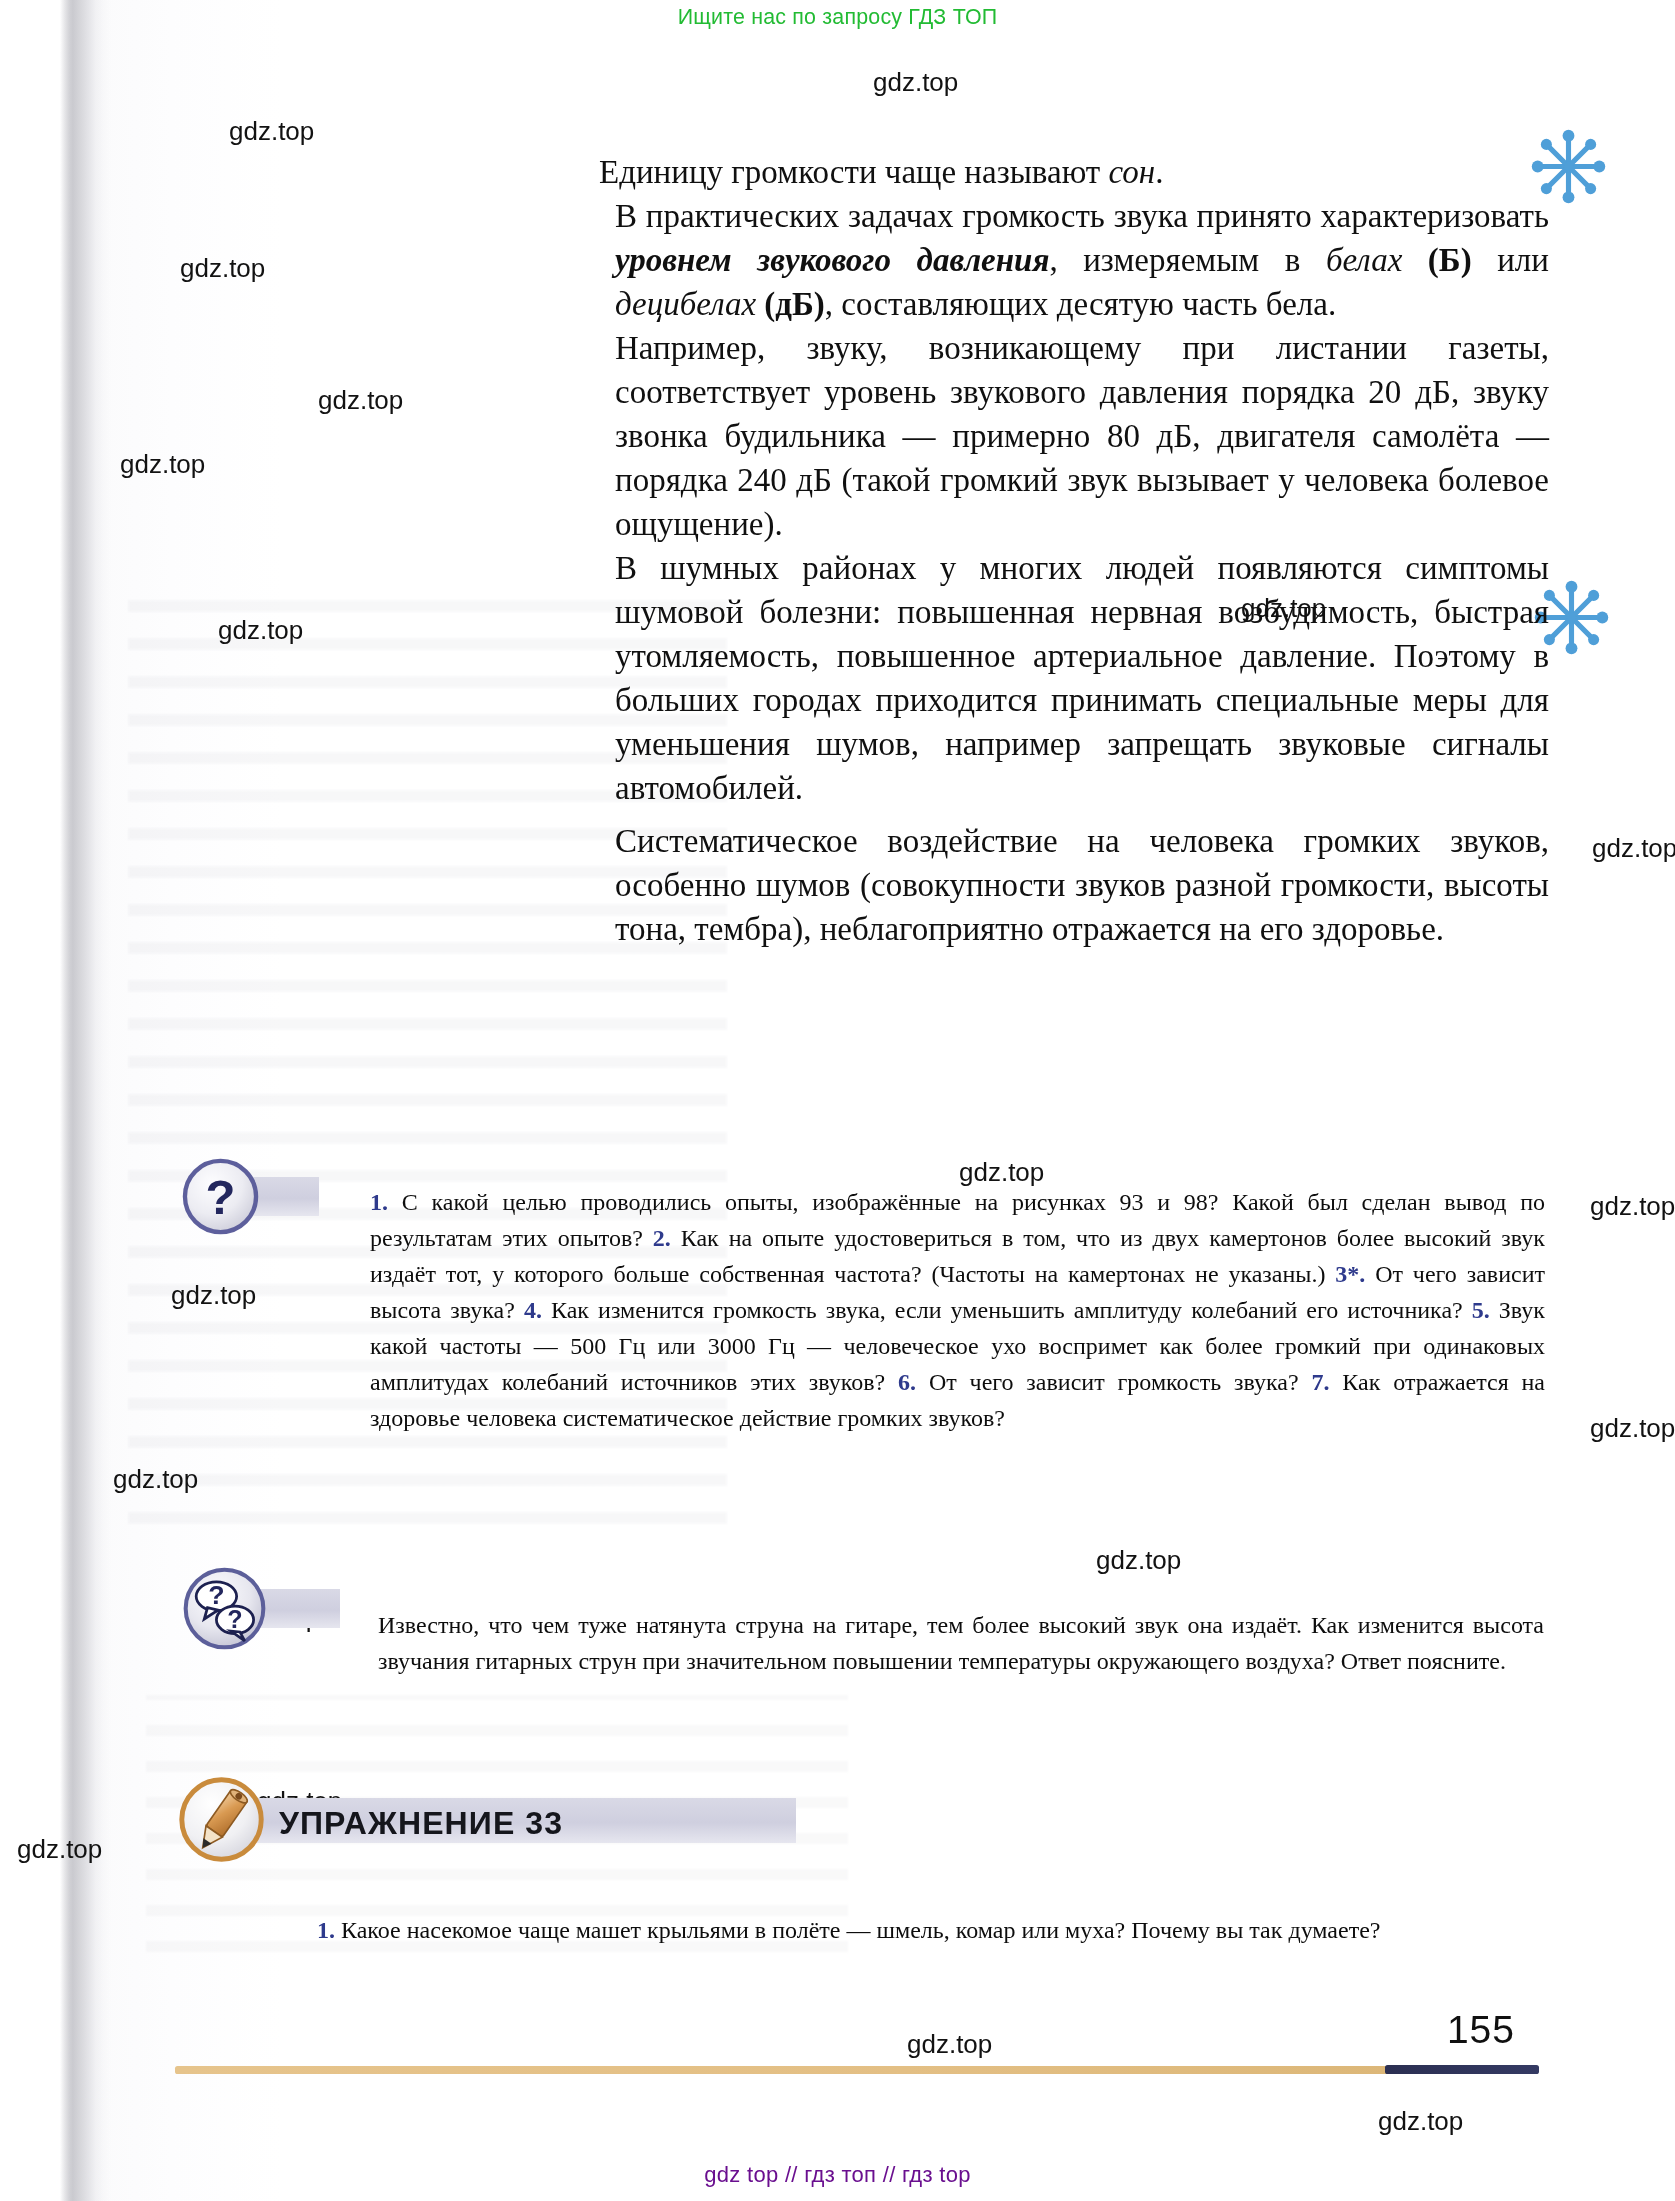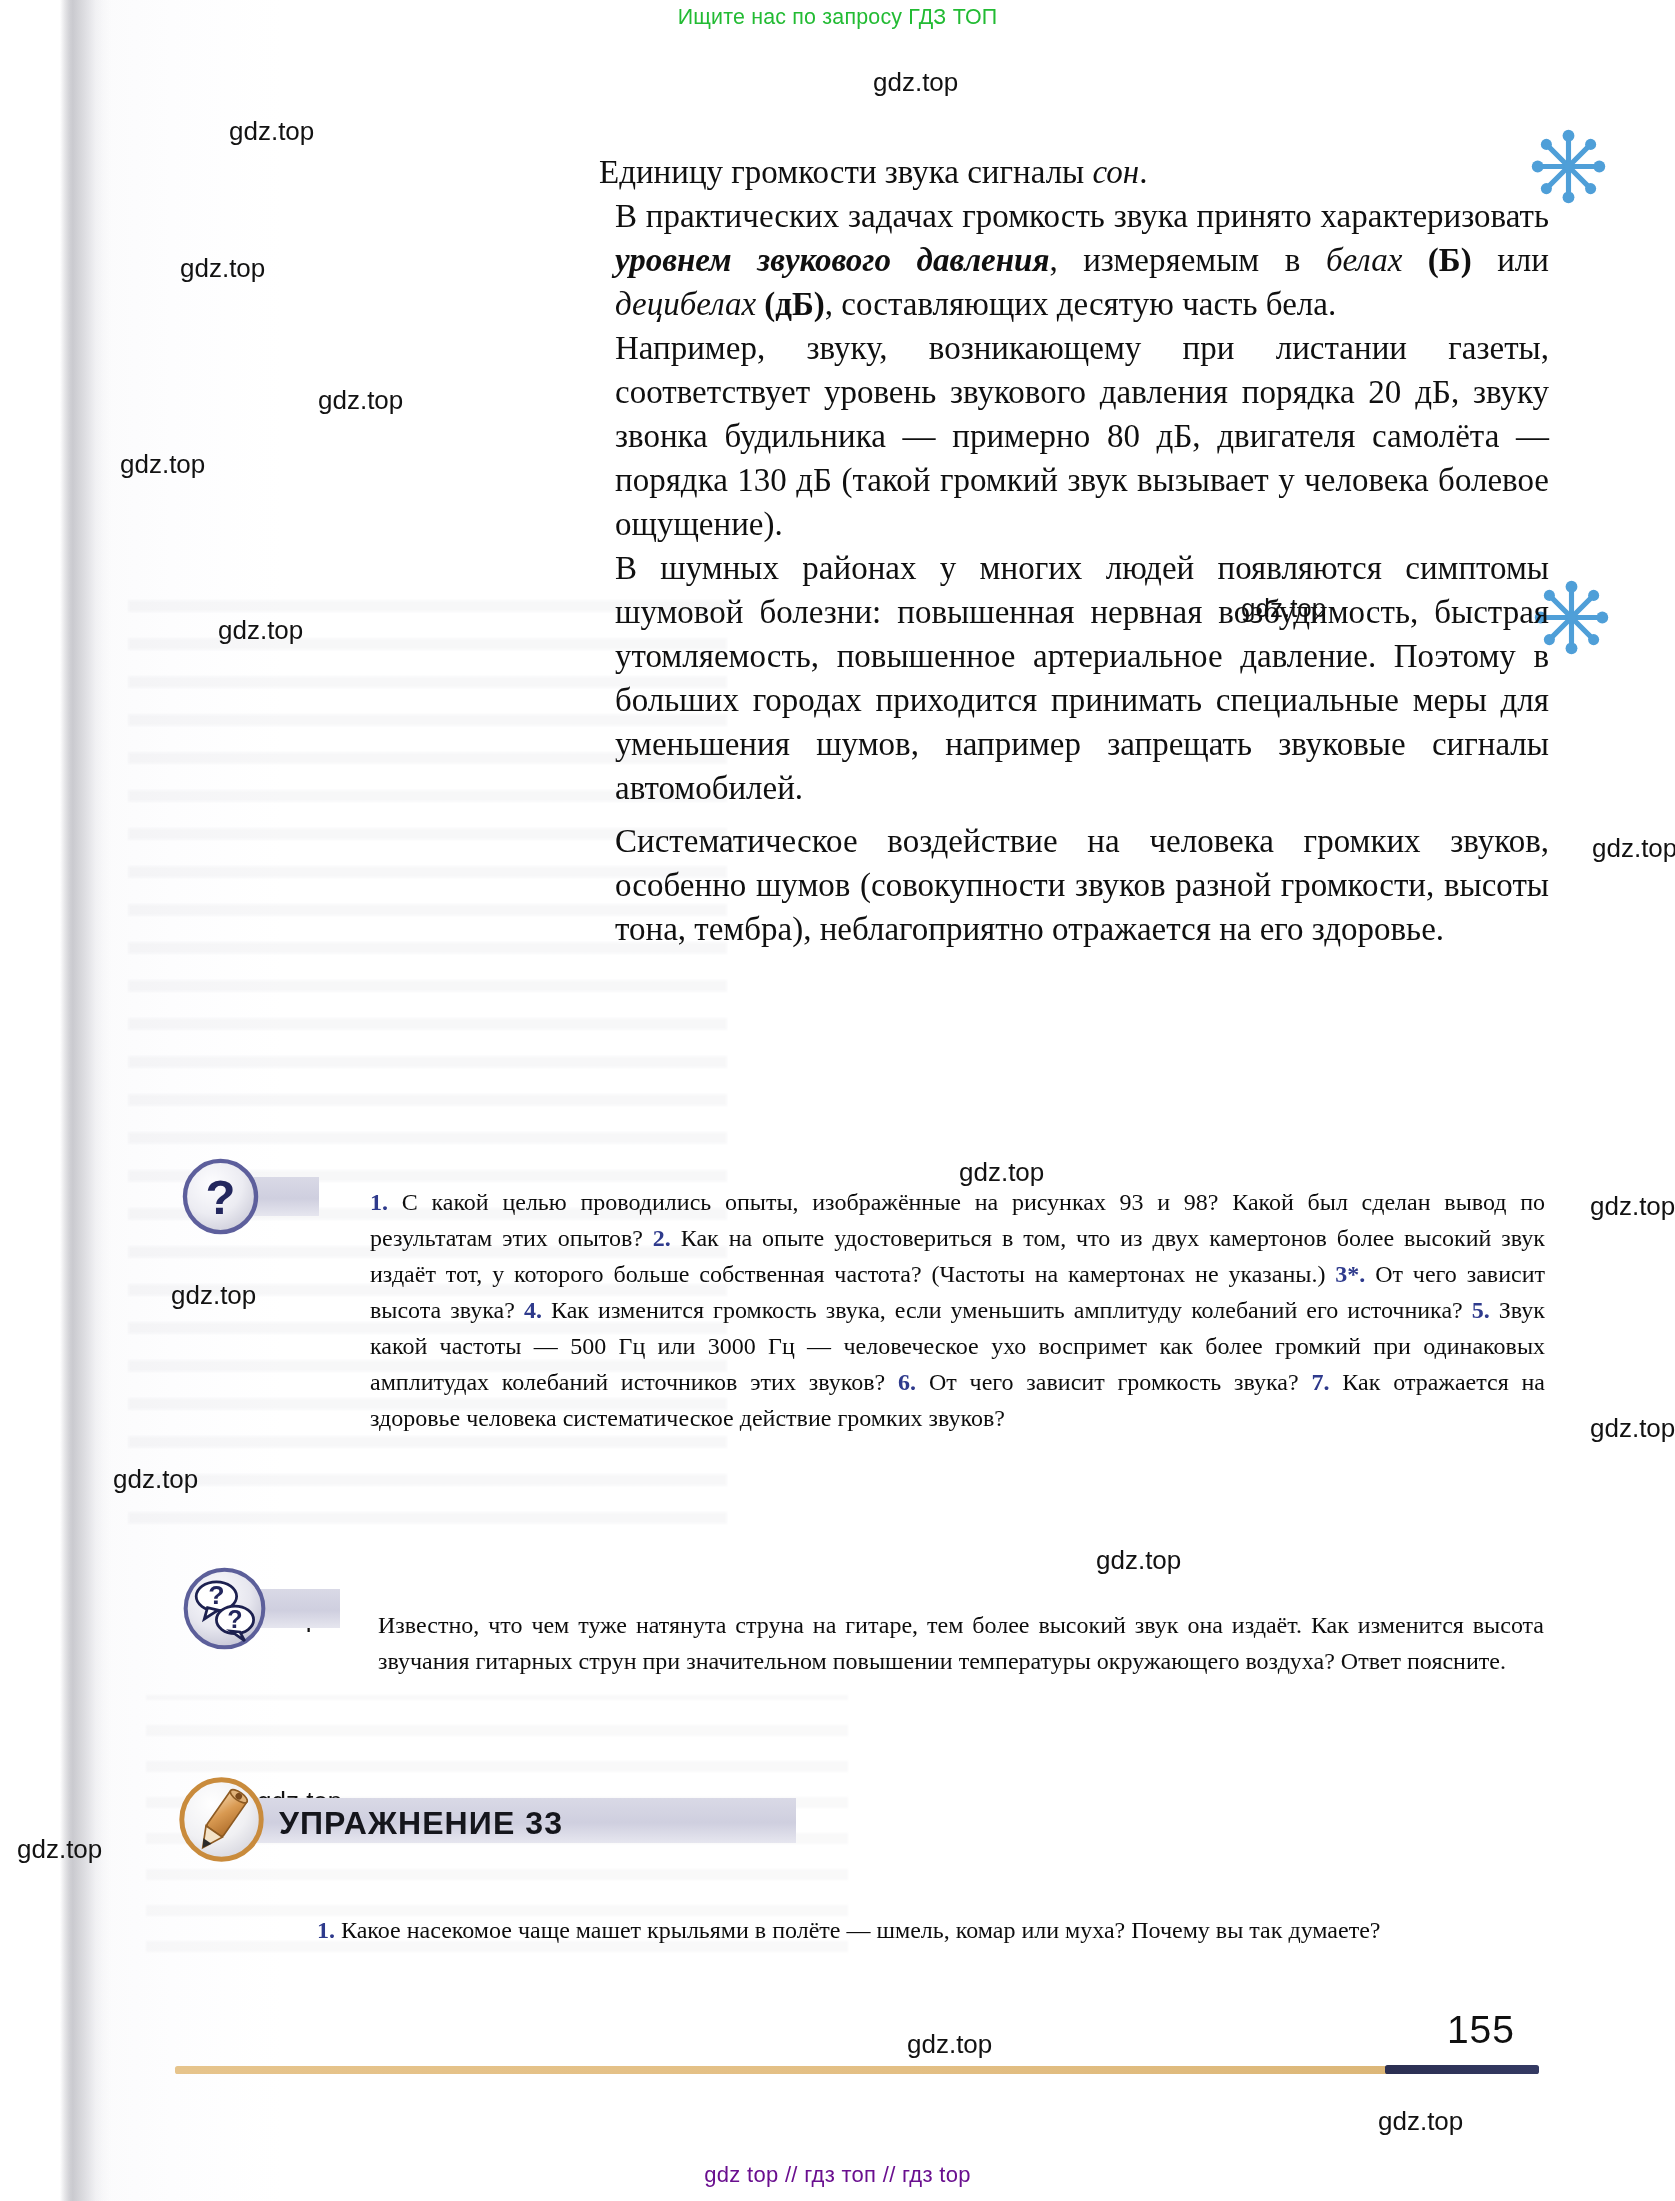--- a/index.html
+++ b/index.html
@@ -205,23 +205,23 @@
       <circle cx="22" cy="22" r="7"></circle>
         <circle cx="78" cy="78" r="7"></circle>
       <circle cx="78" cy="22" r="7"></circle>
         <circle cx="22" cy="78" r="7"></circle>
       <circle cx="50" cy="50" r="6"></circle>
     </g>
   </svg>
 </div>
 
 <div class="col">
-  <p class="body"><span>Единицу громкости звука сигналы </span><span class="it">сон</span><span>.</span></p>
+  <p class="body"><span>Единицу громкости чаще называют </span><span class="it">сон</span><span>.</span></p>
   <p class="body ind"><span>В практических задачах громкость звука принято характеризовать </span><span class="it bd">уровнем звукового давления</span><span>, измеряемым в </span><span class="it">белах </span><span class="bd">(Б)</span><span> или </span><span class="it">децибелах </span><span class="bd">(дБ)</span><span>, составляющих десятую часть бела.</span></p>
-  <p class="body ind"><span>Например, звуку, возникающему при листании газеты, соответствует уровень звукового давления порядка 20 дБ, звуку звонка будильника — примерно 80 дБ, двигателя самолёта — порядка 130 дБ (такой громкий звук вызывает у человека болевое ощущение).</span></p>
+  <p class="body ind"><span>Например, звуку, возникающему при листании газеты, соответствует уровень звукового давления порядка 20 дБ, звуку звонка будильника — примерно 80 дБ, двигателя самолёта — порядка 240 дБ (такой громкий звук вызывает у человека болевое ощущение).</span></p>
   <p class="body ind"><span>В шумных районах у многих людей появляются симптомы шумовой болезни: повышенная нервная возбудимость, быстрая утомляемость, повышенное артериальное давление. Поэтому в больших городах приходится принимать специальные меры для уменьшения шумов, например запрещать звуковые сигналы автомобилей.</span></p>
   <p class="body ind" style="margin-top:8.6px"><span>Систематическое воздействие на человека громких звуков, особенно шумов (совокупности звуков разной громкости, высоты тона, тембра), неблагоприятно отражается на его здоровье.</span></p>
 </div>
 
 <div class="strip" style="left:216px;top:1177px;width:103px;"></div>
 <div class="badge" style="left:181px;top:1157px;">
   <svg viewBox="0 0 100 100" width="79" height="79" aria-hidden="true">
     <defs>
       <radialGradient id="qg" cx="38%" cy="32%" r="78%">
         <stop offset="0%" stop-color="#fdfdff"></stop>

